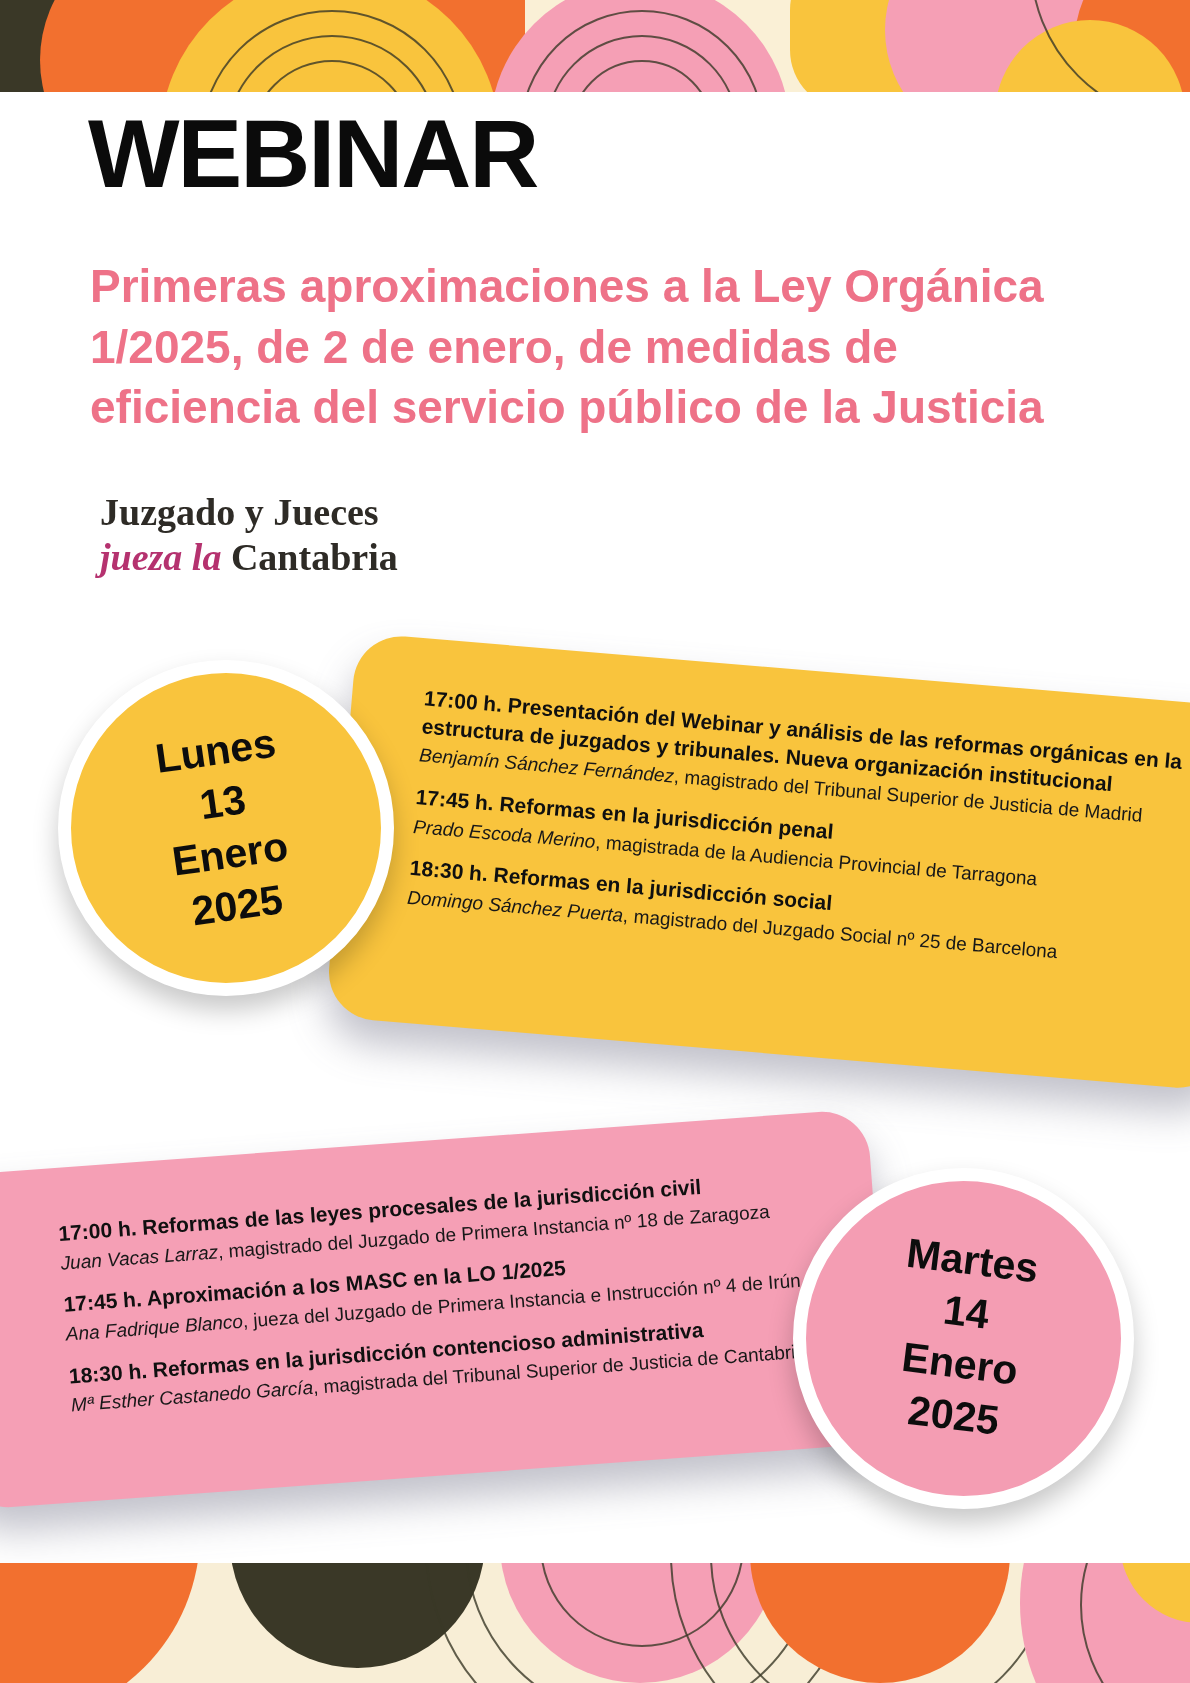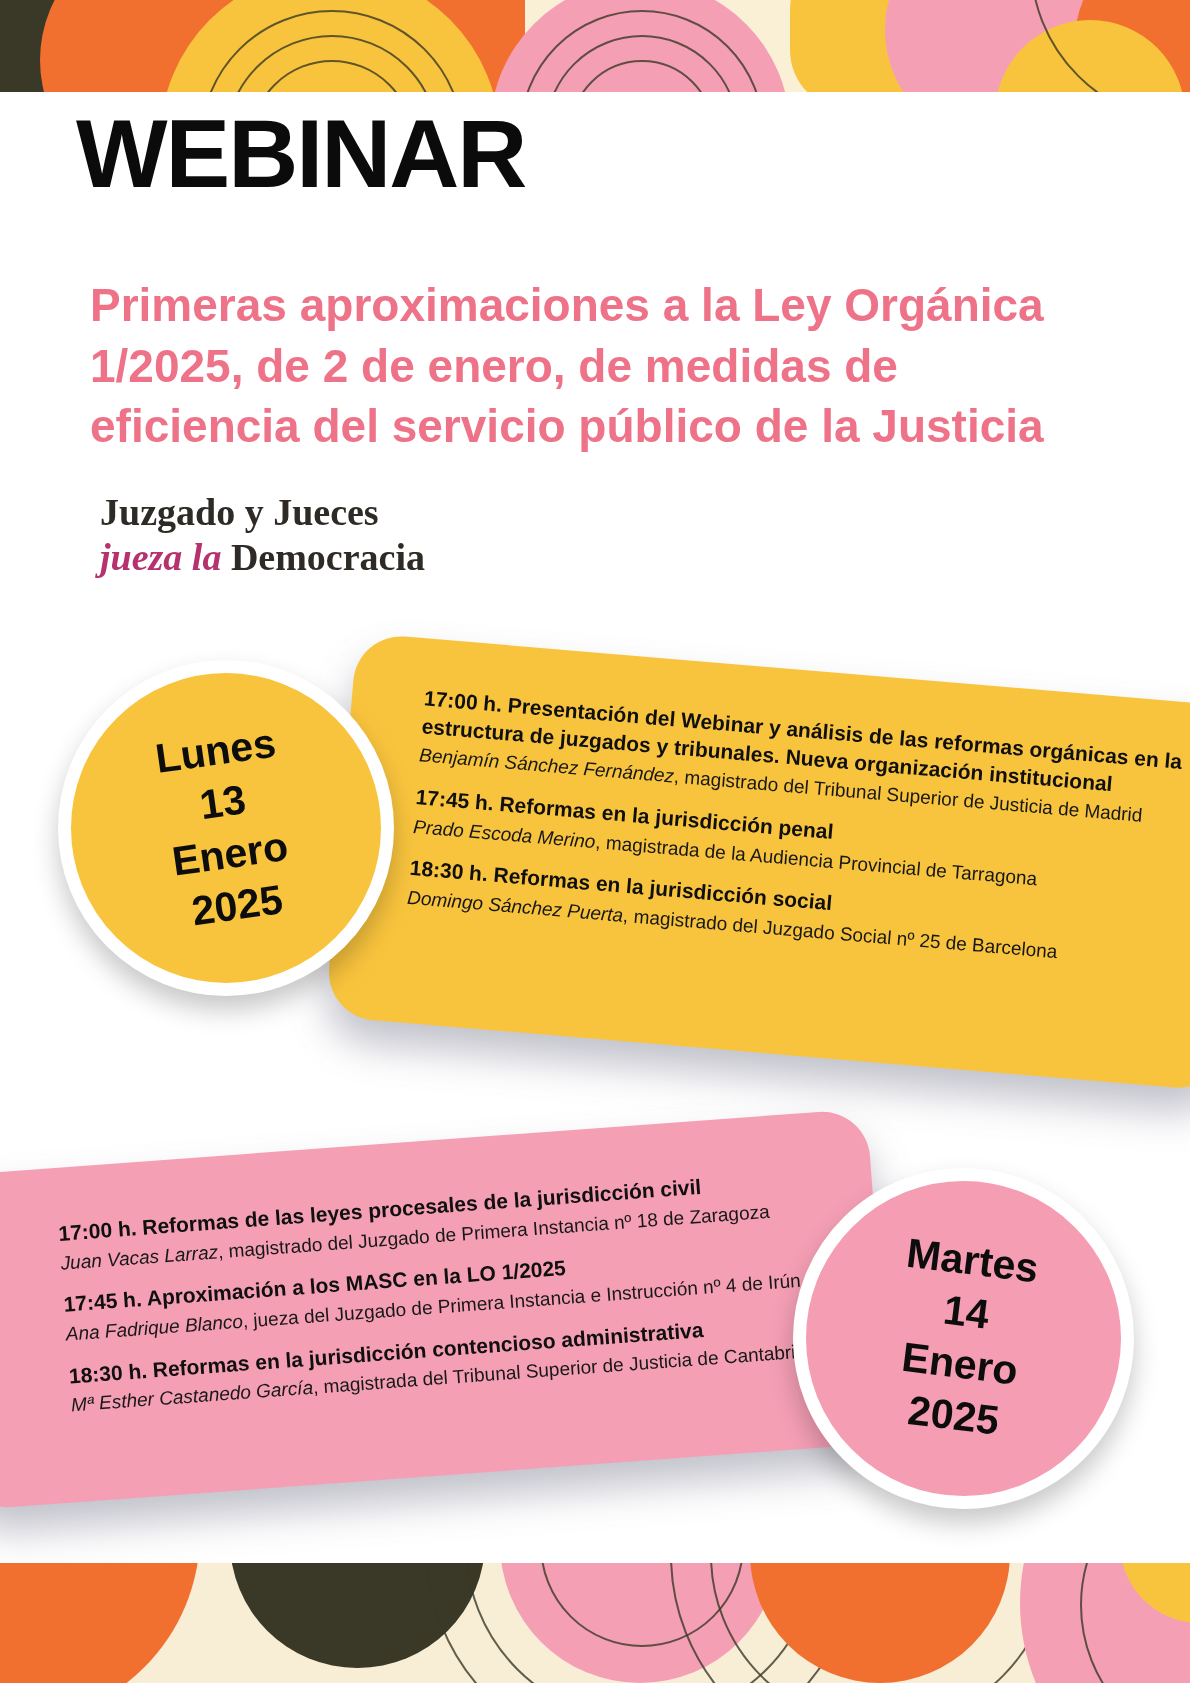--- a/index.html
+++ b/index.html
@@ -14,26 +14,26 @@
   .shape{position:absolute;}
   .disc{border-radius:50%;}
   .ring{border-radius:50%;border:2px solid rgba(58,56,39,.8);background:transparent;}
   .c-orange{background:#f2702f;}
   .c-yellow{background:#f9c43d;}
   .c-pink{background:#f59fb5;}
   .c-olive{background:#3a3827;}
 
   
   #main-title{
-    position:absolute;left:76px;top:98px;font-size:97px;font-weight:bold;
+    position:absolute;left:88px;top:98px;font-size:97px;font-weight:bold;
     letter-spacing:-2px;color:#0b0b0b;white-space:pre-line;
   }
   #subtitle{
     position:absolute;left:90px;top:256px;width:1020px;
-    font-size:46px;line-height:1.32;font-weight:bold;color:#ee7288;white-space:pre-line;margin-top:19px;
+    font-size:46px;line-height:1.32;font-weight:bold;color:#ee7288;white-space:pre-line;
   }
   #logo{position:absolute;left:100px;top:490px;font-family:"Liberation Serif",serif;
     color:#2e2b26;font-size:38px;font-weight:600;line-height:1.18;}
   #logo .magenta-italic{color:#b5326f;font-style:italic;font-weight:600;}
 
   
   .card{position:absolute;border-radius:48px;box-shadow:0 24px 38px rgba(110,110,130,.42);}
   #card-day1{
     left:340px;top:662px;width:900px;height:385px;background:#f9c43d;
     transform:rotate(4.8deg);transform-origin:40% 50%;
@@ -85,21 +85,21 @@
   <div class="shape ring" style="left:1030px;top:-200px;width:320px;height:320px;"></div>
 </div>
 
 <div id="main-title">WEBINAR</div>
 <div id="subtitle">Primeras aproximaciones a la Ley Orgánica
 1/2025, de 2 de enero, de medidas de
 eficiencia del servicio público de la Justicia</div>
 
 <div id="logo">
   <div>Juzgado y Jueces</div>
-  <div><span class="magenta-italic">jueza la</span><span> Democracia</span></div>
+  <div><span class="magenta-italic">jueza la</span><span> Cantabria</span></div>
 </div>
 
 <div class="card" id="card-day1">
   <div class="session">
     <div class="session-title">17:00 h. Presentación del Webinar y análisis de las reformas orgánicas en la
 estructura de juzgados y tribunales. Nueva organización institucional</div>
     <div class="session-speaker"><span class="name">Benjamín Sánchez Fernández</span><span>, magistrado del Tribunal Superior de Justicia de Madrid</span></div>
   </div>
   <div class="session">
     <div class="session-title">17:45 h. Reformas en la jurisdicción penal</div>

